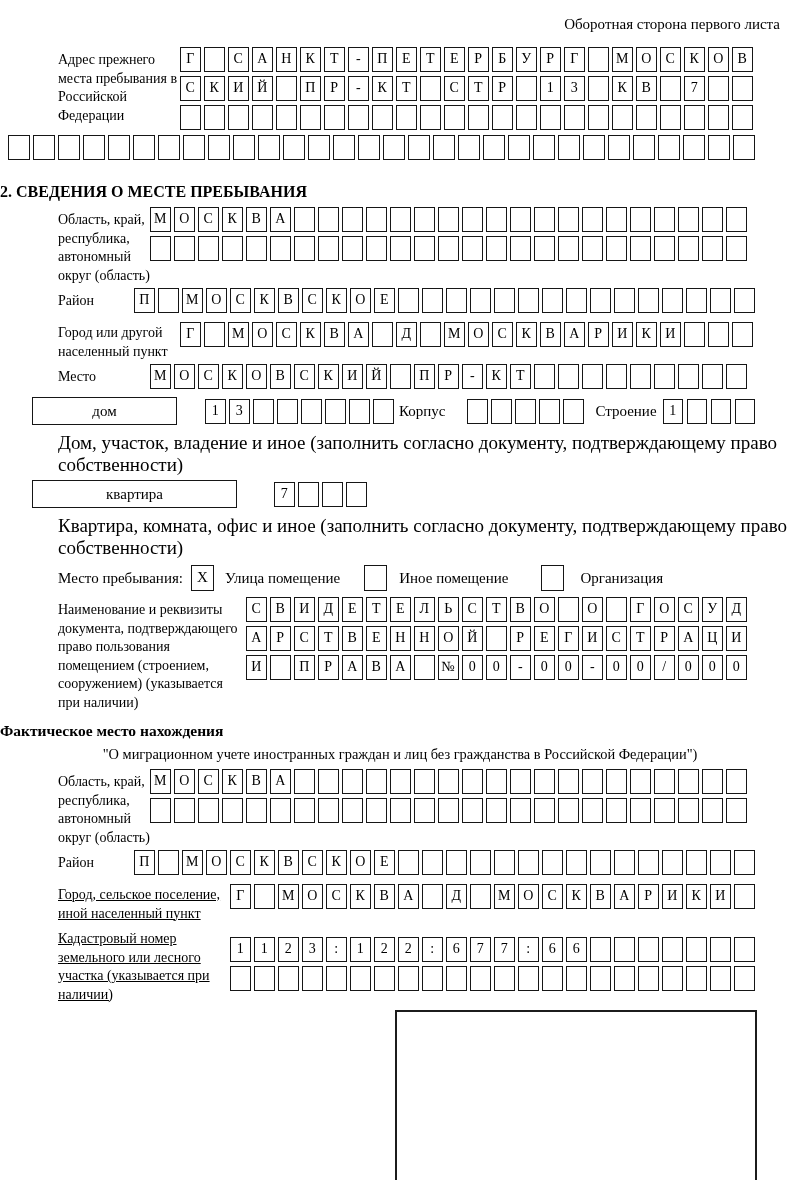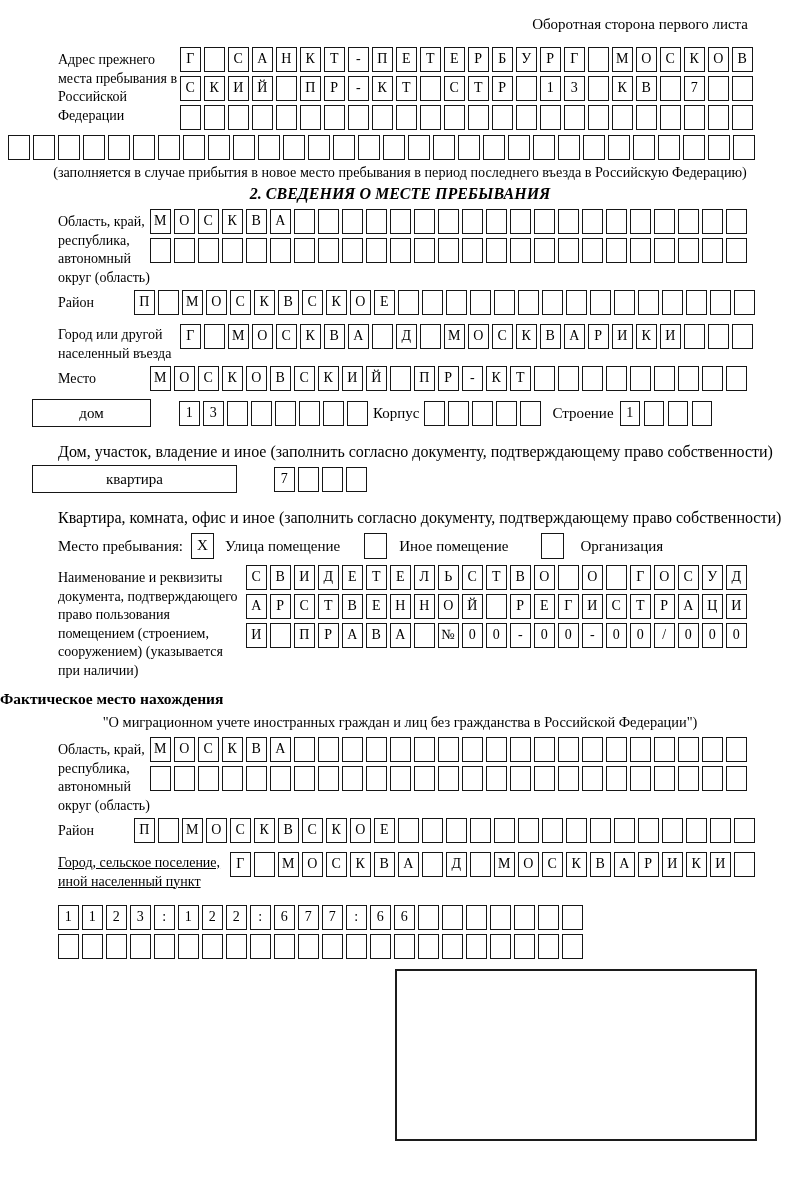--- a/index.html
+++ b/index.html
@@ -1,42 +1,42 @@
 <!DOCTYPE html>
 <html><head>
 <meta charset="utf-8">
 <style>
   html,body{margin:0;padding:0;background:#ffffff;}
   body{width:800px;height:1180px;color:#000;font-family:"Liberation Serif",serif;font-size:15px;overflow:hidden;}
   .page{position:relative;padding-top:16px;}
-  .header-note{text-align:right;padding-right:52px;font-size:15px;}
+  .header-note{text-align:right;padding-right:20px;font-size:15px;}
 
   .field{display:flex;align-items:flex-start;margin-left:58px;margin-top:3px;}
   .label{line-height:18.5px;font-size:14px;padding-top:4px;flex-shrink:0;}
   .w122{width:122px;} .w92{width:92px;} .w76{width:76px;} .w188{width:188px;} .w172{width:172px;text-decoration:underline;}
 
   .rows{flex:1;}
   .boxrow{white-space:nowrap;margin-bottom:4px;line-height:0;}
   .cbox{box-sizing:border-box;display:inline-block;width:20.5px;height:25px;border:1.6px solid #161616;
         margin-right:3.5px;text-align:center;line-height:22px;font-size:14px;vertical-align:top;}
   .wide{margin-left:8px;margin-top:1px;}
   .wide .cbox{width:21.5px;}
 
   .footnote{text-align:center;font-size:14.2px;margin-top:1px;}
-  .sec-title{text-align:center;font-weight:bold;font-size:16px;margin:4px 0 6px 0;font-style:italic;}
+  .sec-title{text-align:left;font-weight:bold;font-size:16px;margin:23px 0 6px 0;}
   .fact-title{text-align:left;font-weight:bold;font-size:15.5px;margin:10px 0 5px 0;}
   .center-note{text-align:center;font-size:14.4px;line-height:19px;}
 
   .houserow{display:flex;align-items:center;margin-left:32px;margin-top:4px;margin-bottom:3px;}
   .rect-label{box-sizing:border-box;border:1.8px solid #161616;height:28px;display:flex;align-items:center;
               justify-content:center;font-size:15px;flex-shrink:0;}
-  .rect-dom{width:119px;margin-right:28px;}
+  .rect-dom{width:145px;margin-right:28px;}
   .rect-kv{width:205px;margin-right:37px;}
   .inline-label{font-size:15px;white-space:nowrap;}
-  .helper{margin-left:58px;font-size:16px;margin-top:16px;}
+  .helper{margin-left:58px;font-size:19px;margin-top:7px;}
 
   .stayrow{display:flex;align-items:center;margin-left:58px;margin-top:6px;}
   .cb{box-sizing:border-box;display:inline-block;width:23px;height:26px;border:1.7px solid #161616;
       text-align:center;line-height:23px;font-size:15px;flex-shrink:0;}
   .stay-note{margin-left:245px;font-size:14.4px;margin-top:2px;}
 
   .stamp-box{margin-left:395px;margin-top:6px;width:362px;height:172px;border:2px solid #1c1c1c;box-sizing:border-box;}
 </style>
 </head>
 <body>
@@ -47,51 +47,50 @@
 
   <div class="field" style="margin-top:14px">
     <div class="label w122">Адрес прежнего места пребывания в Российской Федерации</div>
     <div class="rows">
       <div class="boxrow"><span class="cbox">Г</span><span class="cbox"></span><span class="cbox">С</span><span class="cbox">А</span><span class="cbox">Н</span><span class="cbox">К</span><span class="cbox">Т</span><span class="cbox">-</span><span class="cbox">П</span><span class="cbox">Е</span><span class="cbox">Т</span><span class="cbox">Е</span><span class="cbox">Р</span><span class="cbox">Б</span><span class="cbox">У</span><span class="cbox">Р</span><span class="cbox">Г</span><span class="cbox"></span><span class="cbox">М</span><span class="cbox">О</span><span class="cbox">С</span><span class="cbox">К</span><span class="cbox">О</span><span class="cbox">В</span></div>
       <div class="boxrow"><span class="cbox">С</span><span class="cbox">К</span><span class="cbox">И</span><span class="cbox">Й</span><span class="cbox"></span><span class="cbox">П</span><span class="cbox">Р</span><span class="cbox">-</span><span class="cbox">К</span><span class="cbox">Т</span><span class="cbox"></span><span class="cbox">С</span><span class="cbox">Т</span><span class="cbox">Р</span><span class="cbox"></span><span class="cbox">1</span><span class="cbox">3</span><span class="cbox"></span><span class="cbox">К</span><span class="cbox">В</span><span class="cbox"></span><span class="cbox">7</span><span class="cbox"></span><span class="cbox"></span></div>
       <div class="boxrow"><span class="cbox"></span><span class="cbox"></span><span class="cbox"></span><span class="cbox"></span><span class="cbox"></span><span class="cbox"></span><span class="cbox"></span><span class="cbox"></span><span class="cbox"></span><span class="cbox"></span><span class="cbox"></span><span class="cbox"></span><span class="cbox"></span><span class="cbox"></span><span class="cbox"></span><span class="cbox"></span><span class="cbox"></span><span class="cbox"></span><span class="cbox"></span><span class="cbox"></span><span class="cbox"></span><span class="cbox"></span><span class="cbox"></span><span class="cbox"></span></div>
     </div>
   </div>
   <div class="boxrow wide"><span class="cbox"></span><span class="cbox"></span><span class="cbox"></span><span class="cbox"></span><span class="cbox"></span><span class="cbox"></span><span class="cbox"></span><span class="cbox"></span><span class="cbox"></span><span class="cbox"></span><span class="cbox"></span><span class="cbox"></span><span class="cbox"></span><span class="cbox"></span><span class="cbox"></span><span class="cbox"></span><span class="cbox"></span><span class="cbox"></span><span class="cbox"></span><span class="cbox"></span><span class="cbox"></span><span class="cbox"></span><span class="cbox"></span><span class="cbox"></span><span class="cbox"></span><span class="cbox"></span><span class="cbox"></span><span class="cbox"></span><span class="cbox"></span><span class="cbox"></span></div>
-  <div class="footnote">(заполняется в случае прибытия в новое место пребывания в период последнего въезда в Российскую Федерацию)</div>
 
   <div class="sec-title">2. СВЕДЕНИЯ О МЕСТЕ ПРЕБЫВАНИЯ</div>
 
   <div class="field">
     <div class="label w92">Область, край, республика, автономный округ (область)</div>
     <div class="rows">
       <div class="boxrow"><span class="cbox">М</span><span class="cbox">О</span><span class="cbox">С</span><span class="cbox">К</span><span class="cbox">В</span><span class="cbox">А</span><span class="cbox"></span><span class="cbox"></span><span class="cbox"></span><span class="cbox"></span><span class="cbox"></span><span class="cbox"></span><span class="cbox"></span><span class="cbox"></span><span class="cbox"></span><span class="cbox"></span><span class="cbox"></span><span class="cbox"></span><span class="cbox"></span><span class="cbox"></span><span class="cbox"></span><span class="cbox"></span><span class="cbox"></span><span class="cbox"></span><span class="cbox"></span></div>
       <div class="boxrow"><span class="cbox"></span><span class="cbox"></span><span class="cbox"></span><span class="cbox"></span><span class="cbox"></span><span class="cbox"></span><span class="cbox"></span><span class="cbox"></span><span class="cbox"></span><span class="cbox"></span><span class="cbox"></span><span class="cbox"></span><span class="cbox"></span><span class="cbox"></span><span class="cbox"></span><span class="cbox"></span><span class="cbox"></span><span class="cbox"></span><span class="cbox"></span><span class="cbox"></span><span class="cbox"></span><span class="cbox"></span><span class="cbox"></span><span class="cbox"></span><span class="cbox"></span></div>
     </div>
   </div>
 
   <div class="field">
     <div class="label w76">Район</div>
     <div class="boxrow"><span class="cbox">П</span><span class="cbox"></span><span class="cbox">М</span><span class="cbox">О</span><span class="cbox">С</span><span class="cbox">К</span><span class="cbox">В</span><span class="cbox">С</span><span class="cbox">К</span><span class="cbox">О</span><span class="cbox">Е</span><span class="cbox"></span><span class="cbox"></span><span class="cbox"></span><span class="cbox"></span><span class="cbox"></span><span class="cbox"></span><span class="cbox"></span><span class="cbox"></span><span class="cbox"></span><span class="cbox"></span><span class="cbox"></span><span class="cbox"></span><span class="cbox"></span><span class="cbox"></span><span class="cbox"></span></div>
   </div>
 
   <div class="field">
-    <div class="label w122">Город или другой населенный въезда</div>
+    <div class="label w122">Город или другой населенный пункт</div>
     <div class="boxrow" style="margin-top:2px"><span class="cbox">Г</span><span class="cbox"></span><span class="cbox">М</span><span class="cbox">О</span><span class="cbox">С</span><span class="cbox">К</span><span class="cbox">В</span><span class="cbox">А</span><span class="cbox"></span><span class="cbox">Д</span><span class="cbox"></span><span class="cbox">М</span><span class="cbox">О</span><span class="cbox">С</span><span class="cbox">К</span><span class="cbox">В</span><span class="cbox">А</span><span class="cbox">Р</span><span class="cbox">И</span><span class="cbox">К</span><span class="cbox">И</span><span class="cbox"></span><span class="cbox"></span><span class="cbox"></span></div>
   </div>
 
   <div class="field">
     <div class="label w92">Место</div>
     <div class="boxrow"><span class="cbox">М</span><span class="cbox">О</span><span class="cbox">С</span><span class="cbox">К</span><span class="cbox">О</span><span class="cbox">В</span><span class="cbox">С</span><span class="cbox">К</span><span class="cbox">И</span><span class="cbox">Й</span><span class="cbox"></span><span class="cbox">П</span><span class="cbox">Р</span><span class="cbox">-</span><span class="cbox">К</span><span class="cbox">Т</span><span class="cbox"></span><span class="cbox"></span><span class="cbox"></span><span class="cbox"></span><span class="cbox"></span><span class="cbox"></span><span class="cbox"></span><span class="cbox"></span><span class="cbox"></span></div>
   </div>
 
   <div class="houserow">
     <div class="rect-label rect-dom">дом</div>
     <div class="boxrow" style="margin-bottom:0"><span class="cbox">1</span><span class="cbox">3</span><span class="cbox"></span><span class="cbox"></span><span class="cbox"></span><span class="cbox"></span><span class="cbox"></span><span class="cbox"></span></div>
-    <span class="inline-label" style="margin-left:2px;margin-right:5px">Корпус</span>
+    <span class="inline-label" style="margin-left:2px;margin-right:22px">Корпус</span>
     <div class="boxrow" style="margin-bottom:0"><span class="cbox"></span><span class="cbox"></span><span class="cbox"></span><span class="cbox"></span><span class="cbox"></span></div>
     <span class="inline-label" style="margin-left:8px;margin-right:6px">Строение</span>
     <div class="boxrow" style="margin-bottom:0"><span class="cbox">1</span><span class="cbox"></span><span class="cbox"></span><span class="cbox"></span></div>
   </div>
   <div class="helper">Дом, участок, владение и иное (заполнить согласно документу, подтверждающему право собственности)</div>
 
   <div class="houserow">
     <div class="rect-label rect-kv">квартира</div>
     <div class="boxrow" style="margin-bottom:0"><span class="cbox">7</span><span class="cbox"></span><span class="cbox"></span><span class="cbox"></span></div>
   </div>
@@ -131,20 +130,21 @@
     <div class="label w76">Район</div>
     <div class="boxrow"><span class="cbox">П</span><span class="cbox"></span><span class="cbox">М</span><span class="cbox">О</span><span class="cbox">С</span><span class="cbox">К</span><span class="cbox">В</span><span class="cbox">С</span><span class="cbox">К</span><span class="cbox">О</span><span class="cbox">Е</span><span class="cbox"></span><span class="cbox"></span><span class="cbox"></span><span class="cbox"></span><span class="cbox"></span><span class="cbox"></span><span class="cbox"></span><span class="cbox"></span><span class="cbox"></span><span class="cbox"></span><span class="cbox"></span><span class="cbox"></span><span class="cbox"></span><span class="cbox"></span><span class="cbox"></span></div>
   </div>
 
   <div class="field">
     <div class="label w172">Город, сельское поселение, иной населенный пункт</div>
     <div class="boxrow" style="margin-top:2px"><span class="cbox">Г</span><span class="cbox"></span><span class="cbox">М</span><span class="cbox">О</span><span class="cbox">С</span><span class="cbox">К</span><span class="cbox">В</span><span class="cbox">А</span><span class="cbox"></span><span class="cbox">Д</span><span class="cbox"></span><span class="cbox">М</span><span class="cbox">О</span><span class="cbox">С</span><span class="cbox">К</span><span class="cbox">В</span><span class="cbox">А</span><span class="cbox">Р</span><span class="cbox">И</span><span class="cbox">К</span><span class="cbox">И</span><span class="cbox"></span></div>
   </div>
 
   <div class="field">
+    <div class="label w172">Кадастровый номер земельного или лесного участка (указывается при наличии)</div>
     <div class="rows">
       <div class="boxrow" style="margin-top:11px"><span class="cbox">1</span><span class="cbox">1</span><span class="cbox">2</span><span class="cbox">3</span><span class="cbox">:</span><span class="cbox">1</span><span class="cbox">2</span><span class="cbox">2</span><span class="cbox">:</span><span class="cbox">6</span><span class="cbox">7</span><span class="cbox">7</span><span class="cbox">:</span><span class="cbox">6</span><span class="cbox">6</span><span class="cbox"></span><span class="cbox"></span><span class="cbox"></span><span class="cbox"></span><span class="cbox"></span><span class="cbox"></span><span class="cbox"></span></div>
       <div class="boxrow"><span class="cbox"></span><span class="cbox"></span><span class="cbox"></span><span class="cbox"></span><span class="cbox"></span><span class="cbox"></span><span class="cbox"></span><span class="cbox"></span><span class="cbox"></span><span class="cbox"></span><span class="cbox"></span><span class="cbox"></span><span class="cbox"></span><span class="cbox"></span><span class="cbox"></span><span class="cbox"></span><span class="cbox"></span><span class="cbox"></span><span class="cbox"></span><span class="cbox"></span><span class="cbox"></span><span class="cbox"></span></div>
     </div>
   </div>
 
   <div class="stamp-box"></div>
 
 </div>
 

